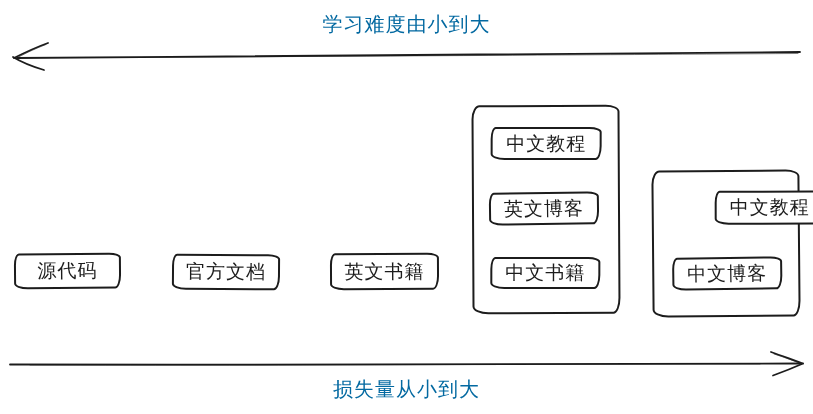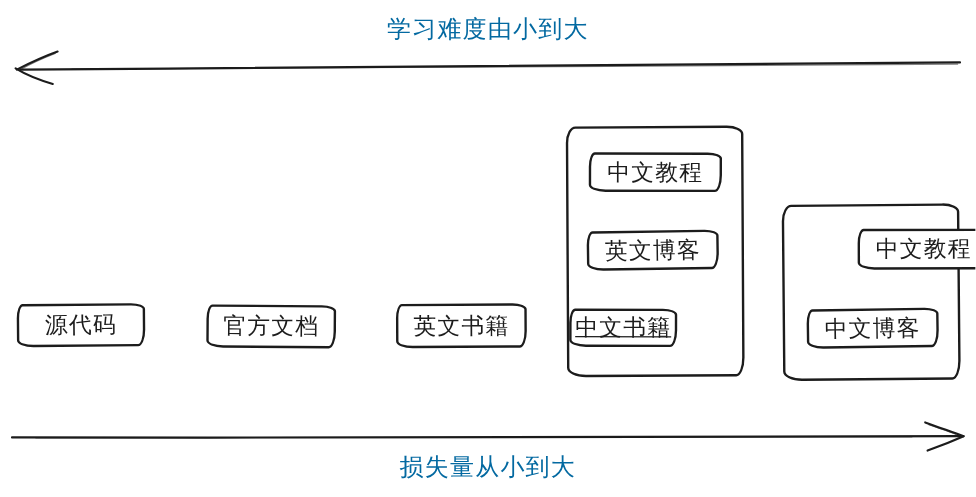--- a/index.html
+++ b/index.html
@@ -60,21 +60,21 @@
     border-radius: 8px 14px 7px 16px / 14px 7px 16px 8px;
   }
   
   #box-source-code     { left: 14px;  top: 253px; width: 107px; height: 36px; }
   #box-official-docs   { left: 172px; top: 254px; width: 108px; height: 36px; }
   #box-english-books   { left: 330px; top: 253px; width: 109px; height: 37px; }
   
   #group-english-mixed { left: 472px; top: 105px; width: 148px; height: 209px; }
   #box-english-tutorials { left: 17px; top: 20px;  width: 111px; height: 33px; }
   #box-english-blogs     { left: 15px; top: 85px;  width: 110px; height: 33px; }
-  #box-chinese-books     { left: 0; top: 150px; width: 90px; height: 32px; text-decoration: underline; }
+  #box-chinese-books     { left: 16px; top: 150px; width: 110px; height: 32px; }
   
   #group-chinese       { left: 652px; top: 170px; width: 148px; height: 147px; }
   #box-chinese-tutorials { left: 17px; top: 19px; width: 110px; height: 34px; margin-left: 44px; }
   #box-chinese-blogs     { left: 18px; top: 85px; width: 110px; height: 33px; }
 </style>
 </head>
 <body>
 
 <div class="canvas">
 

